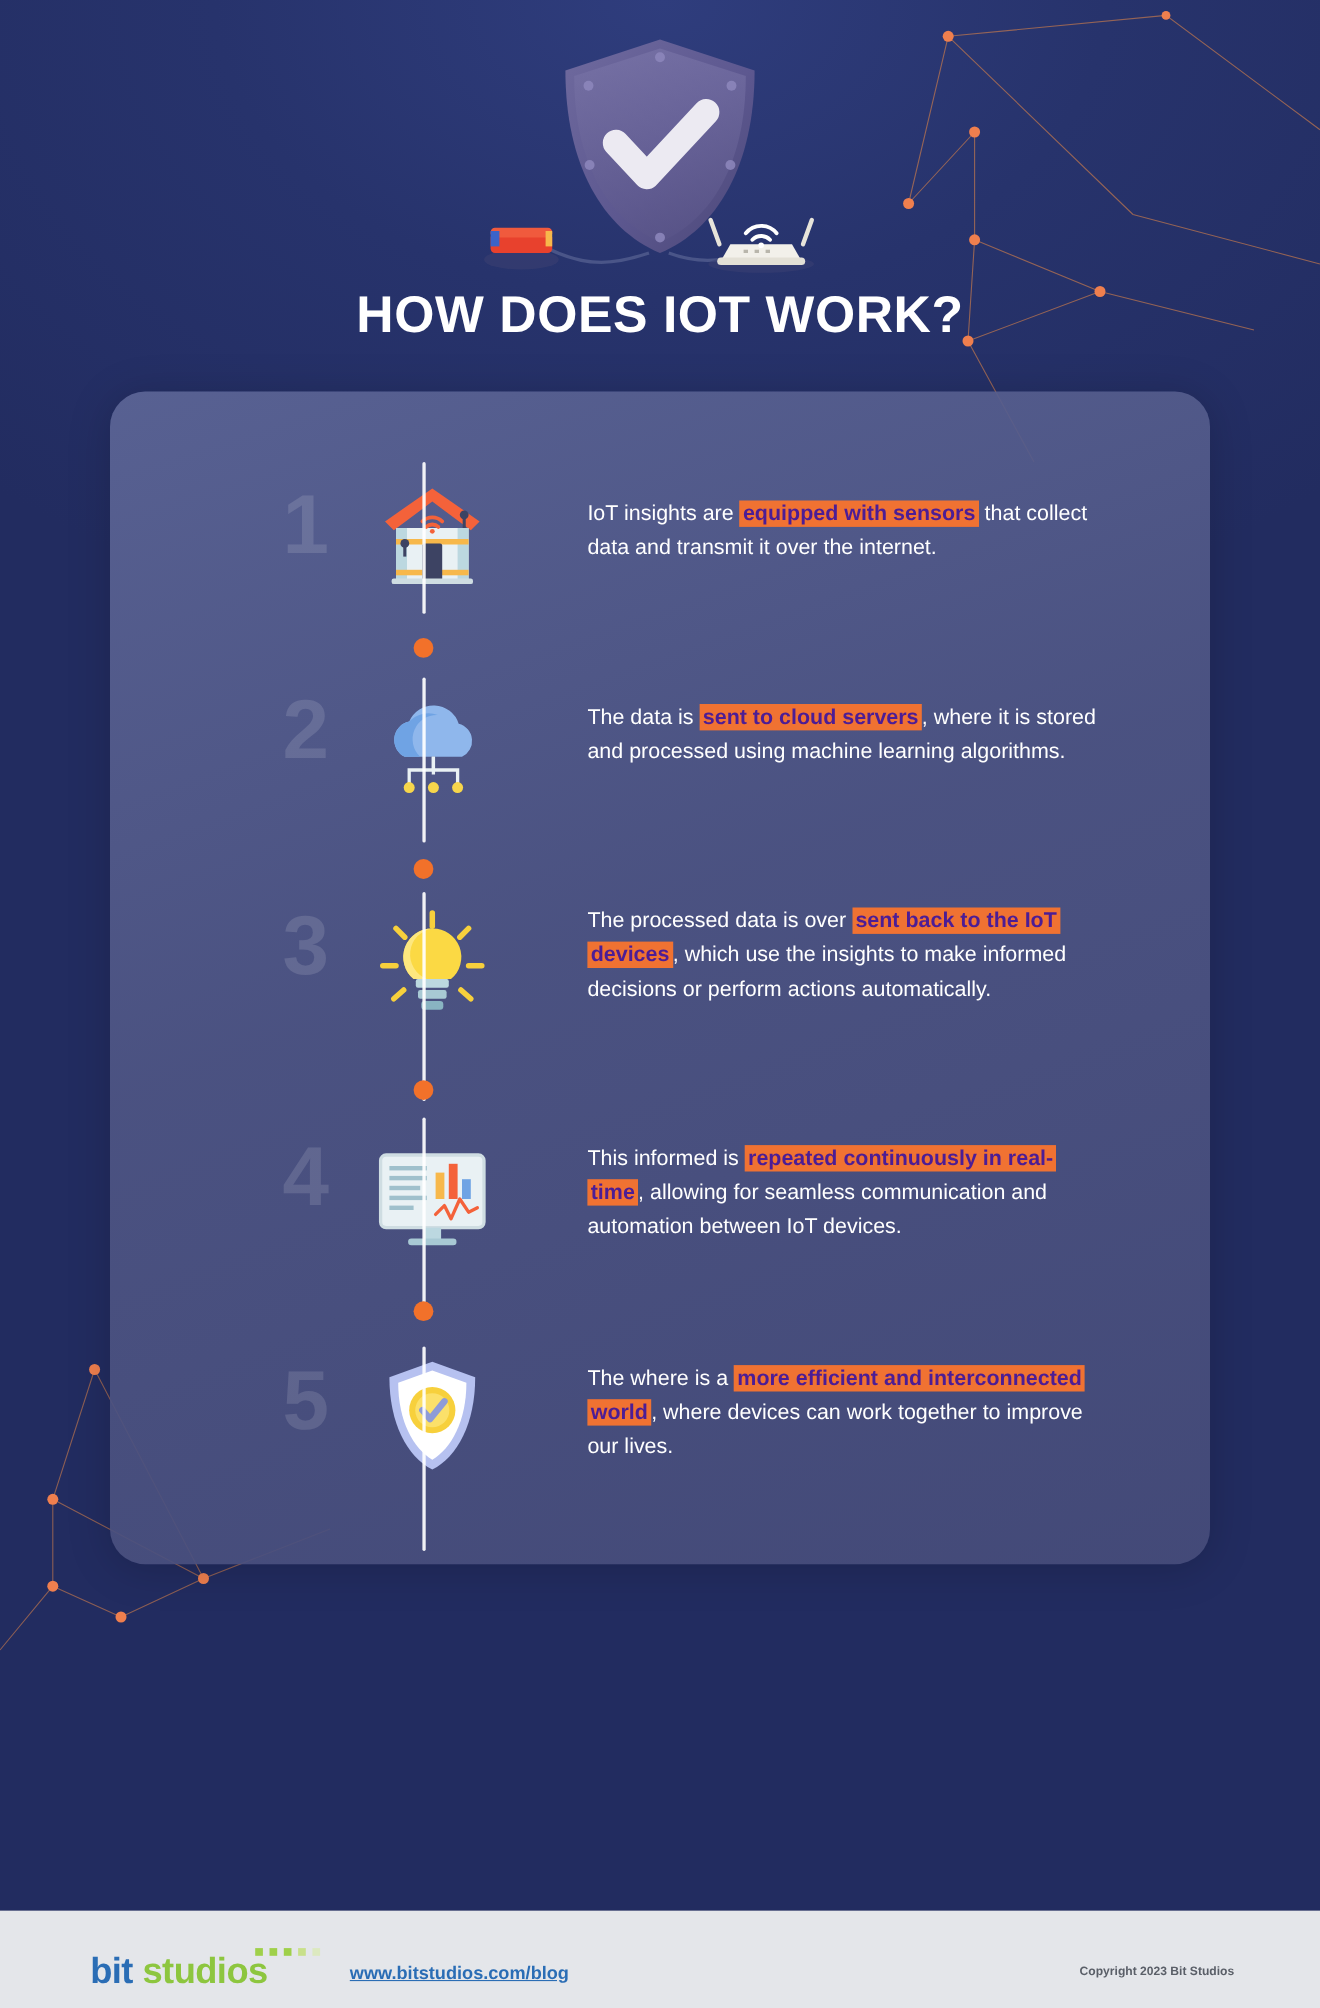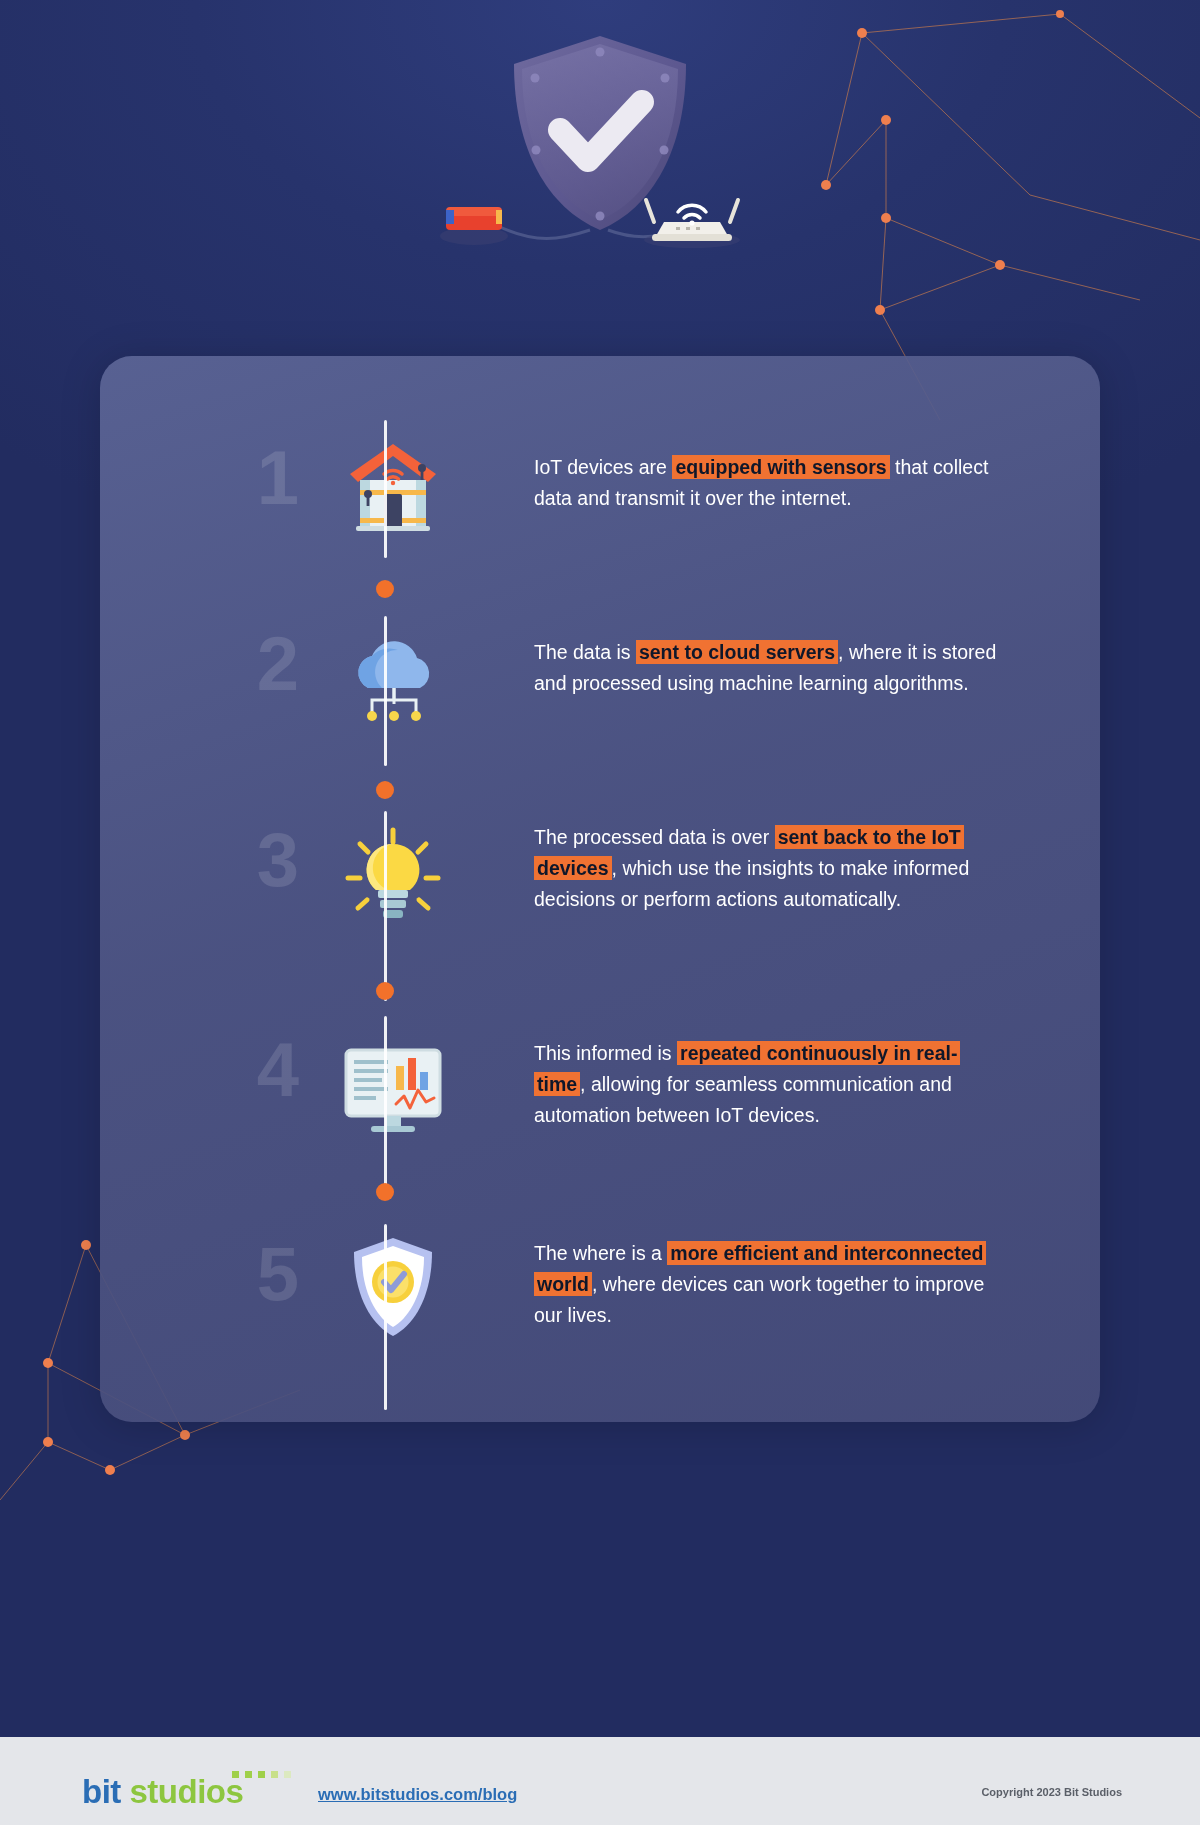--- a/index.html
+++ b/index.html
@@ -71,21 +71,21 @@
   }
   .dot {
     position:absolute; width:18px; height:18px; border-radius:50%;
     background:#f2712a;
   }
   .step-text {
     position:absolute; left:434px; width:470px;
     font-size:19.5px; line-height:31px; color:#ffffff;
   }
   .hl {
-    background:#f07232; color:#0f172a; font-weight:bold;
+    background:#f07232; color:#4c1d95; font-weight:bold;
     padding:1px 3px; box-decoration-break:clone;
     -webkit-box-decoration-break:clone;
   }
 
   
   .footer {
     position:absolute; left:0; top:1737px; width:1200px; height:88px;
     background:#e4e6ea;
   }
   .footer-inner {
@@ -196,20 +196,21 @@
           <g stroke="#ffffff" stroke-width="3.5" fill="none" stroke-linecap="round">
             <path d="M238,16 A18,18 0 0,1 266,16"></path>
             <path d="M244,22 A11,11 0 0,1 260,22"></path>
           </g>
           <circle cx="252" cy="27" r="2.6" fill="#ffffff"></circle>
         </g>
       </svg>
     </div>
   </div>
 
+  <div class="title">HOW DOES IOT WORK?</div>
 
   <div class="card">
     <div class="steps">
 
       <div class="step" style="top:0;">
         <div class="step-num" style="left:130px; top:84px;">1</div>
         <div class="step-icon" style="left:238px; top:76px;">
           <svg viewBox="0 0 110 110" width="110" height="110">
             <path d="M12,42 L55,12 L98,42 L90,50 L55,24 L20,50 Z" fill="#f4623a"></path>
             <rect x="22" y="48" width="66" height="48" fill="#e9f1f4"></rect>
@@ -226,21 +227,21 @@
             <g fill="#3d4363">
               <circle cx="30" cy="62" r="4"></circle>
                 <rect x="28.6" y="62" width="2.8" height="12"></rect>
               <circle cx="84" cy="36" r="4"></circle>
                 <rect x="82.6" y="36" width="2.8" height="12"></rect>
             </g>
             <rect x="18" y="94" width="74" height="5" rx="2" fill="#cfdde2"></rect>
           </svg>
         </div>
         <div class="divider" style="left:284px; top:64px; height:138px; margin-left:-0px;"></div>
-        <div class="step-text" style="top:96px;"><span>IoT devices are </span><span class="hl">equipped with sensors</span><span> that collect data and transmit it over the internet.</span></div>
+        <div class="step-text" style="top:96px;"><span>IoT insights are </span><span class="hl">equipped with sensors</span><span> that collect data and transmit it over the internet.</span></div>
       </div>
       <div class="dot" style="left:276px; top:224px;"></div>
 
       <div class="step" style="top:0;">
         <div class="step-num" style="left:130px; top:270px;">2</div>
         <div class="step-icon" style="left:238px; top:270px;">
           <svg viewBox="0 0 110 110" width="110" height="110">
             <path d="M30,62 A17,17 0 0,1 34,30 A24,24 0 0,1 79,32 A16,16 0 0,1 82,62 Z" fill="#8fb7ec"></path>
             <path d="M30,62 A17,17 0 0,1 34,30 A24,24 0 0,1 60,24 A22,22 0 0,0 44,62 Z" fill="#6fa3e4"></path>
             <path d="M56,62 L56,78" stroke="#e9f1f4" stroke-width="3"></path>

